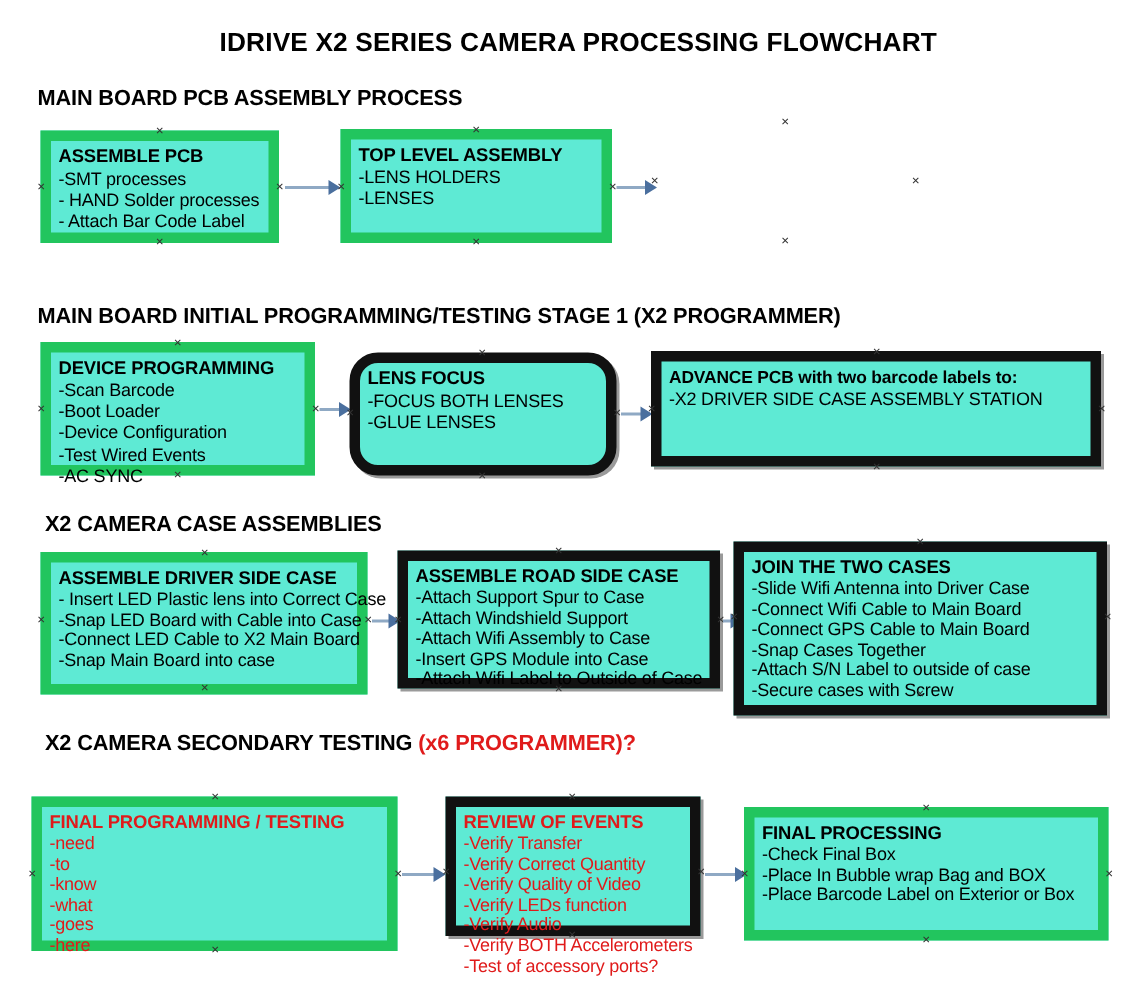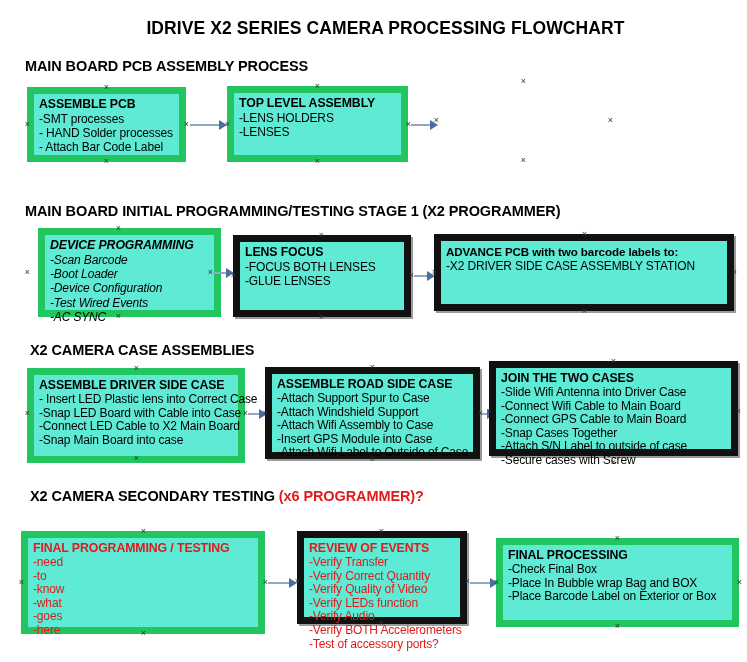--- a/index.html
+++ b/index.html
@@ -147,37 +147,37 @@
 
   <span class="handle" style="left:520px; top:78px;"></span>
   <span class="handle" style="left:520px; top:157px;"></span>
   <span class="handle" style="left:433px; top:117px;"></span>
   <span class="handle" style="left:607px; top:117px;"></span>
 
   <div class="section-head" style="left:25px; top:203px;">
     <span>MAIN BOARD INITIAL PROGRAMMING/TESTING STAGE 1 (X2 PROGRAMMER)</span>
   </div>
 
-  <div class="node" style="left:38px; top:228px; width:183px; height:89px;font-style:italic;">
+  <div class="node" style="left:27px; top:228px; width:183px; height:89px;">
     <div class="title">DEVICE PROGRAMMING</div>
     <div class="line">-Scan Barcode</div>
     <div class="line">-Boot Loader</div>
     <div class="line">-Device Configuration</div>
     <div class="line">-Test Wired Events</div>
     <div class="line">-AC SYNC</div>
   </div>
   <span class="handle" style="left:115px; top:225px;"></span>
   <span class="handle" style="left:115px; top:313px;"></span>
   <span class="handle" style="left:24px; top:269px;"></span>
   <span class="handle" style="left:207px; top:269px;"></span>
 
   <div class="conn" style="left:213px; top:272px; width:16px;"></div>
   <div class="arrowhead" style="left:226px; top:268px;"></div>
 
-  <div class="node shadow" style="left:233px; top:235px; width:178px; height:82px;">
+  <div class="node shadow" style="left:233px; top:235px; width:178px; height:82px;border-radius:19px;">
     <div class="title">LENS FOCUS</div>
     <div class="line">-FOCUS BOTH LENSES</div>
     <div class="line">-GLUE LENSES</div>
   </div>
   <span class="handle" style="left:318px; top:232px;"></span>
   <span class="handle" style="left:318px; top:314px;"></span>
   <span class="handle" style="left:230px; top:272px;"></span>
   <span class="handle" style="left:408px; top:272px;"></span>
 
   <div class="conn" style="left:414px; top:275px; width:16px;"></div>
@@ -220,21 +220,21 @@
     <div class="line tight">-Attach Wifi Label to Outside of Case</div>
   </div>
   <span class="handle" style="left:369px; top:364px;"></span>
   <span class="handle" style="left:369px; top:456px;"></span>
   <span class="handle" style="left:262px; top:410px;"></span>
   <span class="handle" style="left:477px; top:410px;"></span>
 
   <div class="conn" style="left:482px; top:413px; width:10px;"></div>
   <div class="arrowhead" style="left:487px; top:409px;"></div>
 
-  <div class="node shadow" style="left:489px; top:361px; width:249px; height:95px;">
+  <div class="node shadow" style="left:489px; top:361px; width:249px; height:116px;">
     <div class="title">JOIN THE TWO CASES</div>
     <div class="line tight">-Slide Wifi Antenna into Driver Case</div>
     <div class="line tight">-Connect Wifi Cable to Main Board</div>
     <div class="line tight">-Connect GPS Cable to Main Board</div>
     <div class="line tight">-Snap Cases Together</div>
     <div class="line tight">-Attach S/N Label to outside of case</div>
     <div class="line tight">-Secure cases with Screw</div>
   </div>
   <span class="handle" style="left:610px; top:358px;"></span>
   <span class="handle" style="left:610px; top:459px;"></span>

